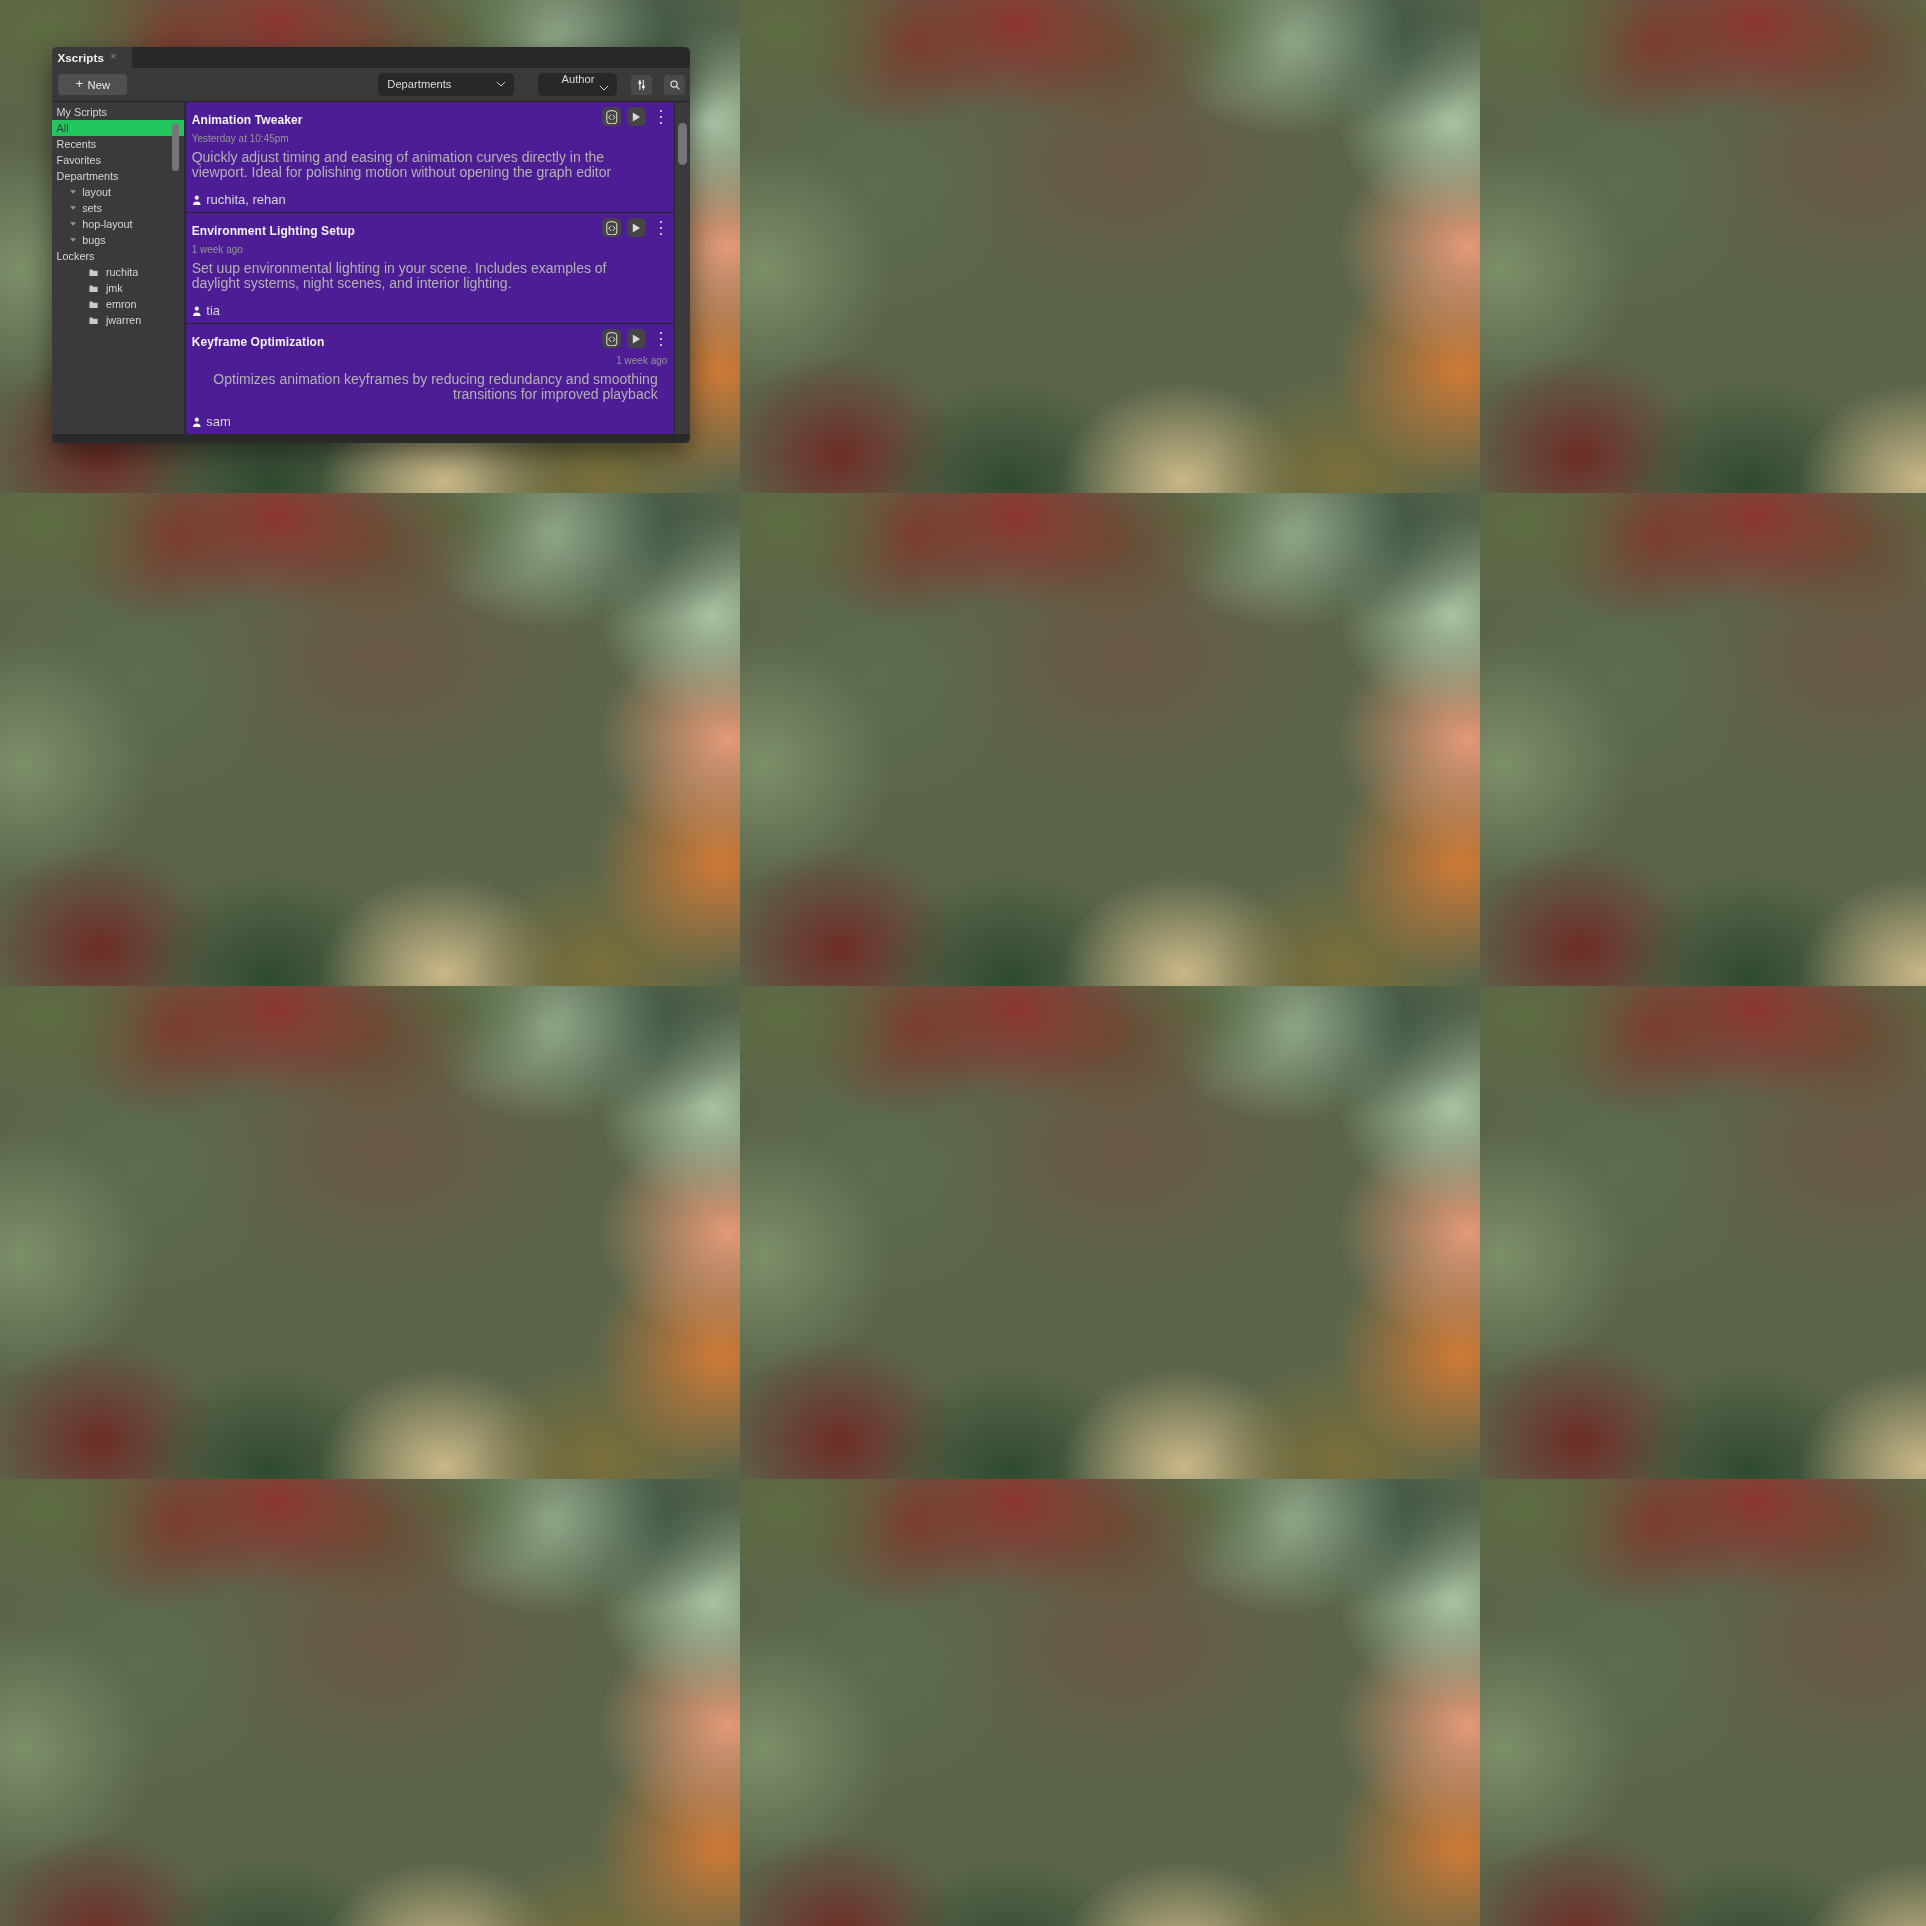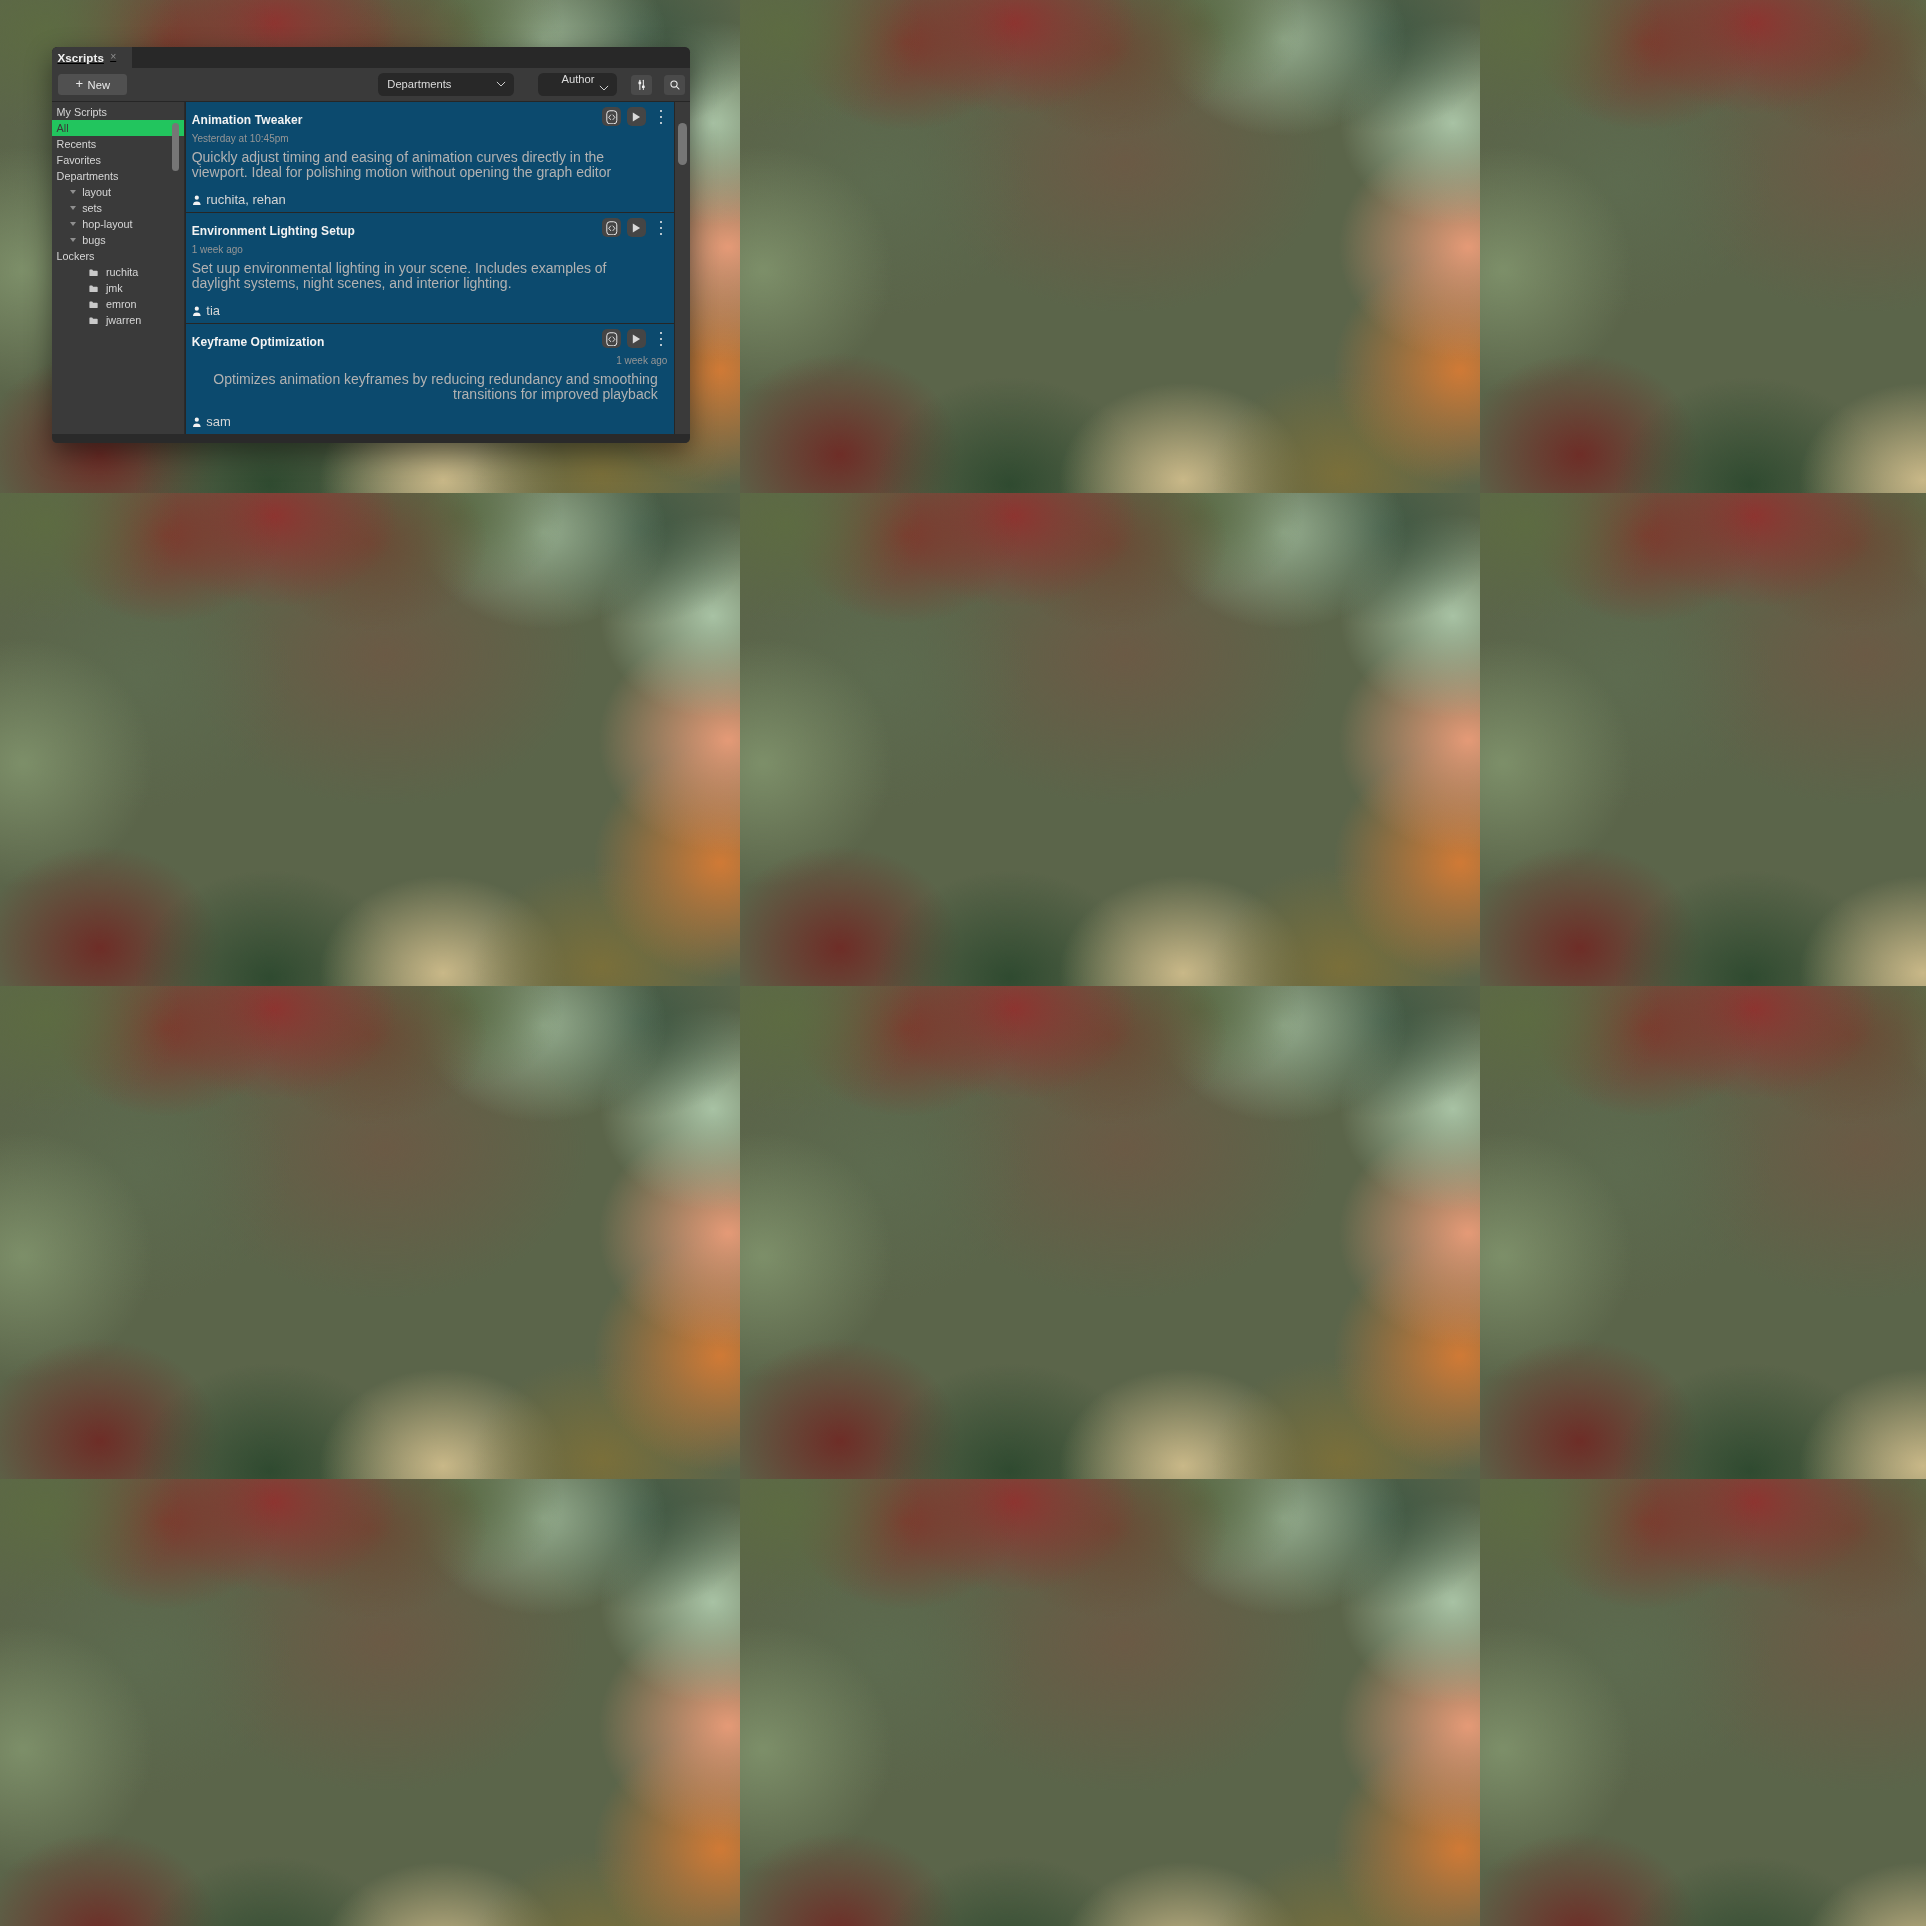--- a/index.html
+++ b/index.html
@@ -27,21 +27,21 @@
       radial-gradient(ellipse 270px 200px at 385px 162px, #6b5a45 0%, rgba(107,90,69,0) 75%);
   }
   .window{
     position:absolute; left:52px; top:47px; width:638px; height:396px;
     border-radius:5.4px; background:#3a3a3a;
     box-shadow:0 9.2px 27px rgba(0,0,0,.45);
     display:flex; flex-direction:column;
   }
   
   .tabbar{ height:21px; display:flex; flex:0 0 auto; background:#282828; border-radius:5.4px 5.4px 0 0; overflow:hidden; }
-  .tab{ width:80px; background:#3a3a3a; display:flex; align-items:center; padding:0 5.4px; gap:6.2px;text-decoration:underline; }
+  .tab{ width:80px; background:#3a3a3a; display:flex; align-items:center; padding:0 5.4px; gap:6.2px; }
   .tab-title{ font-size:11.6px; font-weight:700; color:#f1f1f1; letter-spacing:0.1px; }
   .tab-close{ font-size:10.4px; color:#8f8f8f; line-height:1; cursor:pointer; margin-top:-0.8px; }
   
   .toolbar{ height:33px; flex:0 0 auto; display:flex; align-items:center; padding:0 4.6px 0 6.2px; }
   .btn-new{ height:21px; width:69px; background:#505050; border-radius:3.5px; display:flex; align-items:center; justify-content:center; gap:4.6px; cursor:pointer; }
   .btn-new .plus{ font-size:13px; color:#e9e9e9; font-weight:400; margin-top:-1.2px; }
   .btn-new .lbl{ font-size:11.2px; color:#e9e9e9; }
   .dropdown{ height:22.3px; background:#282828; border-radius:5.4px; display:flex; align-items:center; padding:0 8.5px 0 9.2px; cursor:pointer; }
   .dropdown .lbl{ font-size:11.2px; color:#dcdcdc; }
   .dd-departments{ margin-left:auto; width:136px; }
@@ -55,21 +55,21 @@
   .sidebar{ width:129px; flex:0 0 auto; position:relative; }
   .side-list{ width:133px; height:100%; border-right:0.8px solid #2b2b2b; padding-top:2.3px; }
   .srow{ height:16px; display:flex; align-items:center; font-size:10.8px; color:#d6d6d6; cursor:pointer; }
   .srow.top{ padding-left:4.6px; }
   .srow.selected{ background:#22c55e; color:#3a3a3a; }
   .srow.tree{ padding-left:17.7px; gap:6.5px; }
   .srow.folder{ padding-left:17px; gap:8px;margin-left:20px; }
   .tri{ width:0; height:0; border-left:3.1px solid transparent; border-right:3.1px solid transparent; border-top:4.2px solid #8f8f8f; }
   .side-thumb{ position:absolute; right:2.3px; top:21px; width:6.5px; height:48px; border-radius:3.5px; background:#767676; }
   .main-wrap{ flex:1 1 auto; position:relative; }
-  .cards{ position:absolute; left:3.5px; top:0; right:14.6px; bottom:0; background:#0c4a6e; border:0.8px solid #262626; border-top:none; border-bottom:none; overflow:hidden; }
+  .cards{ position:absolute; left:3.5px; top:0; right:14.6px; bottom:0; background:#4c1d95; border:0.8px solid #262626; border-top:none; border-bottom:none; overflow:hidden; }
   .right-thumb{ position:absolute; right:3.1px; top:21px; width:8.9px; height:42px; border-radius:4.6px; background:#767676; }
   
   .card{ height:111px; padding:7.7px 7px 0 6.2px; border-bottom:1.2px solid #262626; }
   .card:last-child{ border-bottom:none; height:102px;text-align:right; }
   .card-head{ display:flex; align-items:flex-start; }
   .card-title{ font-size:12px; font-weight:700; color:#f3f3f3; margin-top:3.1px; letter-spacing:0.1px; }
   .actions{ margin-left:auto; display:flex; align-items:flex-start; margin-top:-2.3px; }
   .act-btn{ width:19px; height:19px; background:#454545; border-radius:5px; display:flex; align-items:center; justify-content:center; cursor:pointer; }
   .act-play{ margin-left:5.4px; }
   .kebab{ margin-left:11.6px; margin-right:2.3px; width:7.7px; height:19px; display:flex; flex-direction:column; align-items:center; justify-content:center; gap:3.5px; cursor:pointer; }

